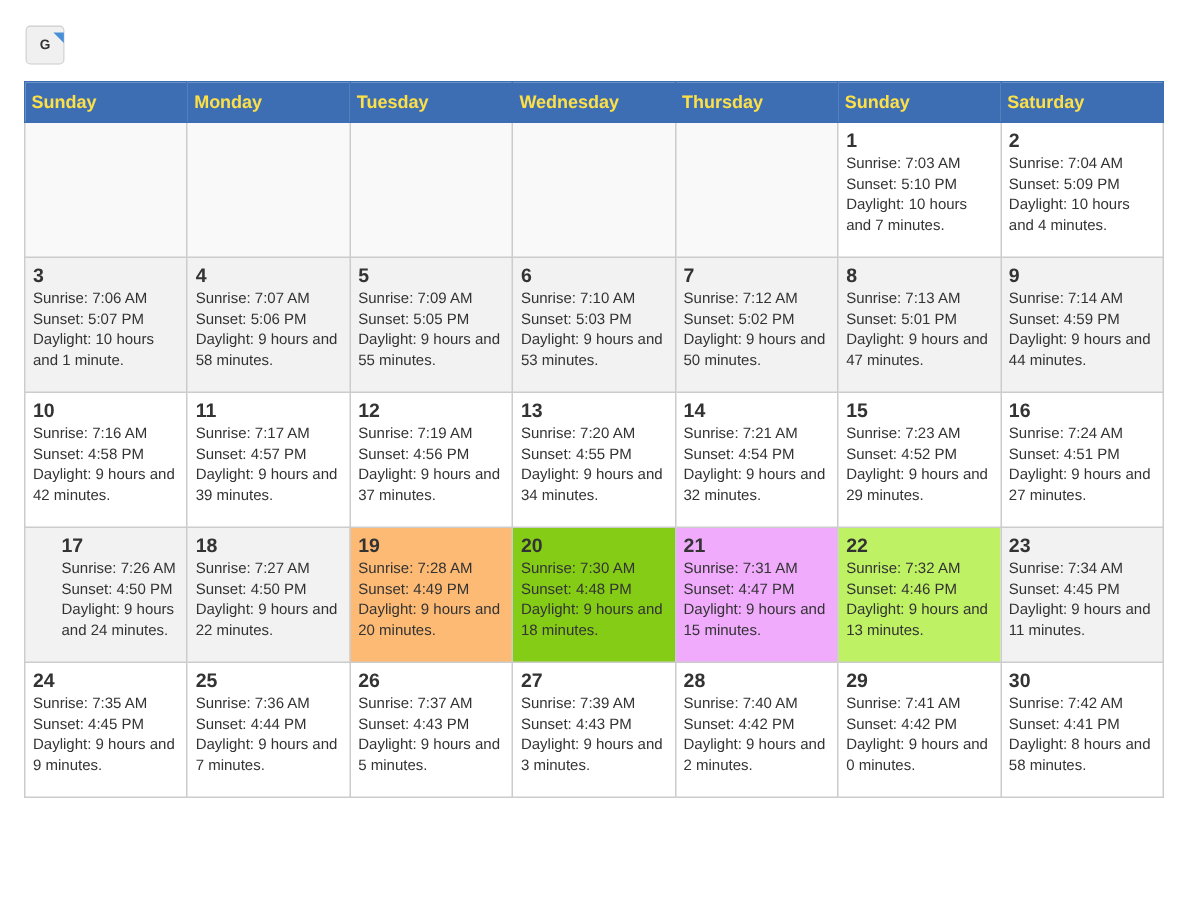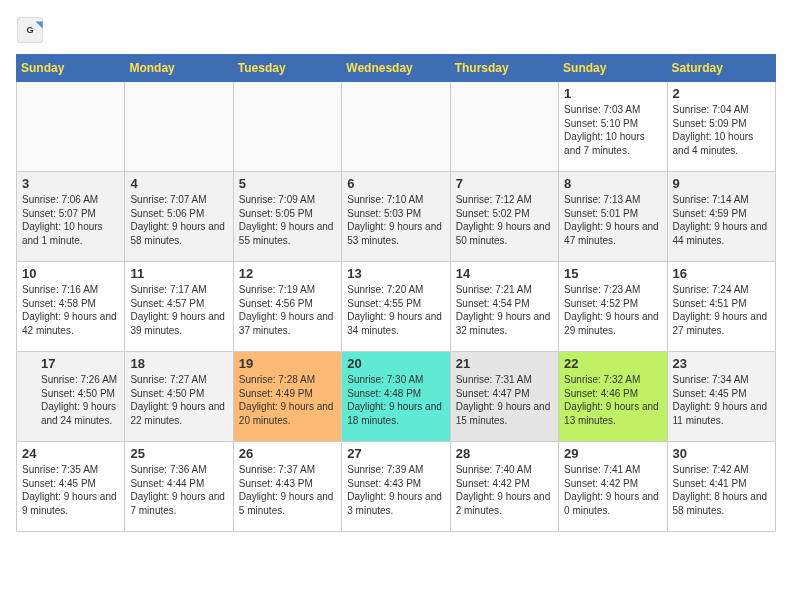--- a/index.html
+++ b/index.html
@@ -241,27 +241,27 @@
           <div class="day-info">Sunrise: 7:27 AM
 Sunset: 4:50 PM
 Daylight: 9 hours and 22 minutes.</div>
         </td>
         <td style="background: #fdba74;">
           <span class="day-number">19</span>
           <div class="day-info">Sunrise: 7:28 AM
 Sunset: 4:49 PM
 Daylight: 9 hours and 20 minutes.</div>
         </td>
-        <td style="background: #5eead4; margin-left: 42px;">
+        <td style="background: #84cc16; margin-left: 42px;">
           <span class="day-number">20</span>
           <div class="day-info">Sunrise: 7:30 AM
 Sunset: 4:48 PM
 Daylight: 9 hours and 18 minutes.</div>
         </td>
-        <td style="background: #e5e5e5;">
+        <td style="background: #f0abfc;">
           <span class="day-number">21</span>
           <div class="day-info">Sunrise: 7:31 AM
 Sunset: 4:47 PM
 Daylight: 9 hours and 15 minutes.</div>
         </td>
         <td style="background: #bef264;">
           <span class="day-number">22</span>
           <div class="day-info">Sunrise: 7:32 AM
 Sunset: 4:46 PM
 Daylight: 9 hours and 13 minutes.</div>

